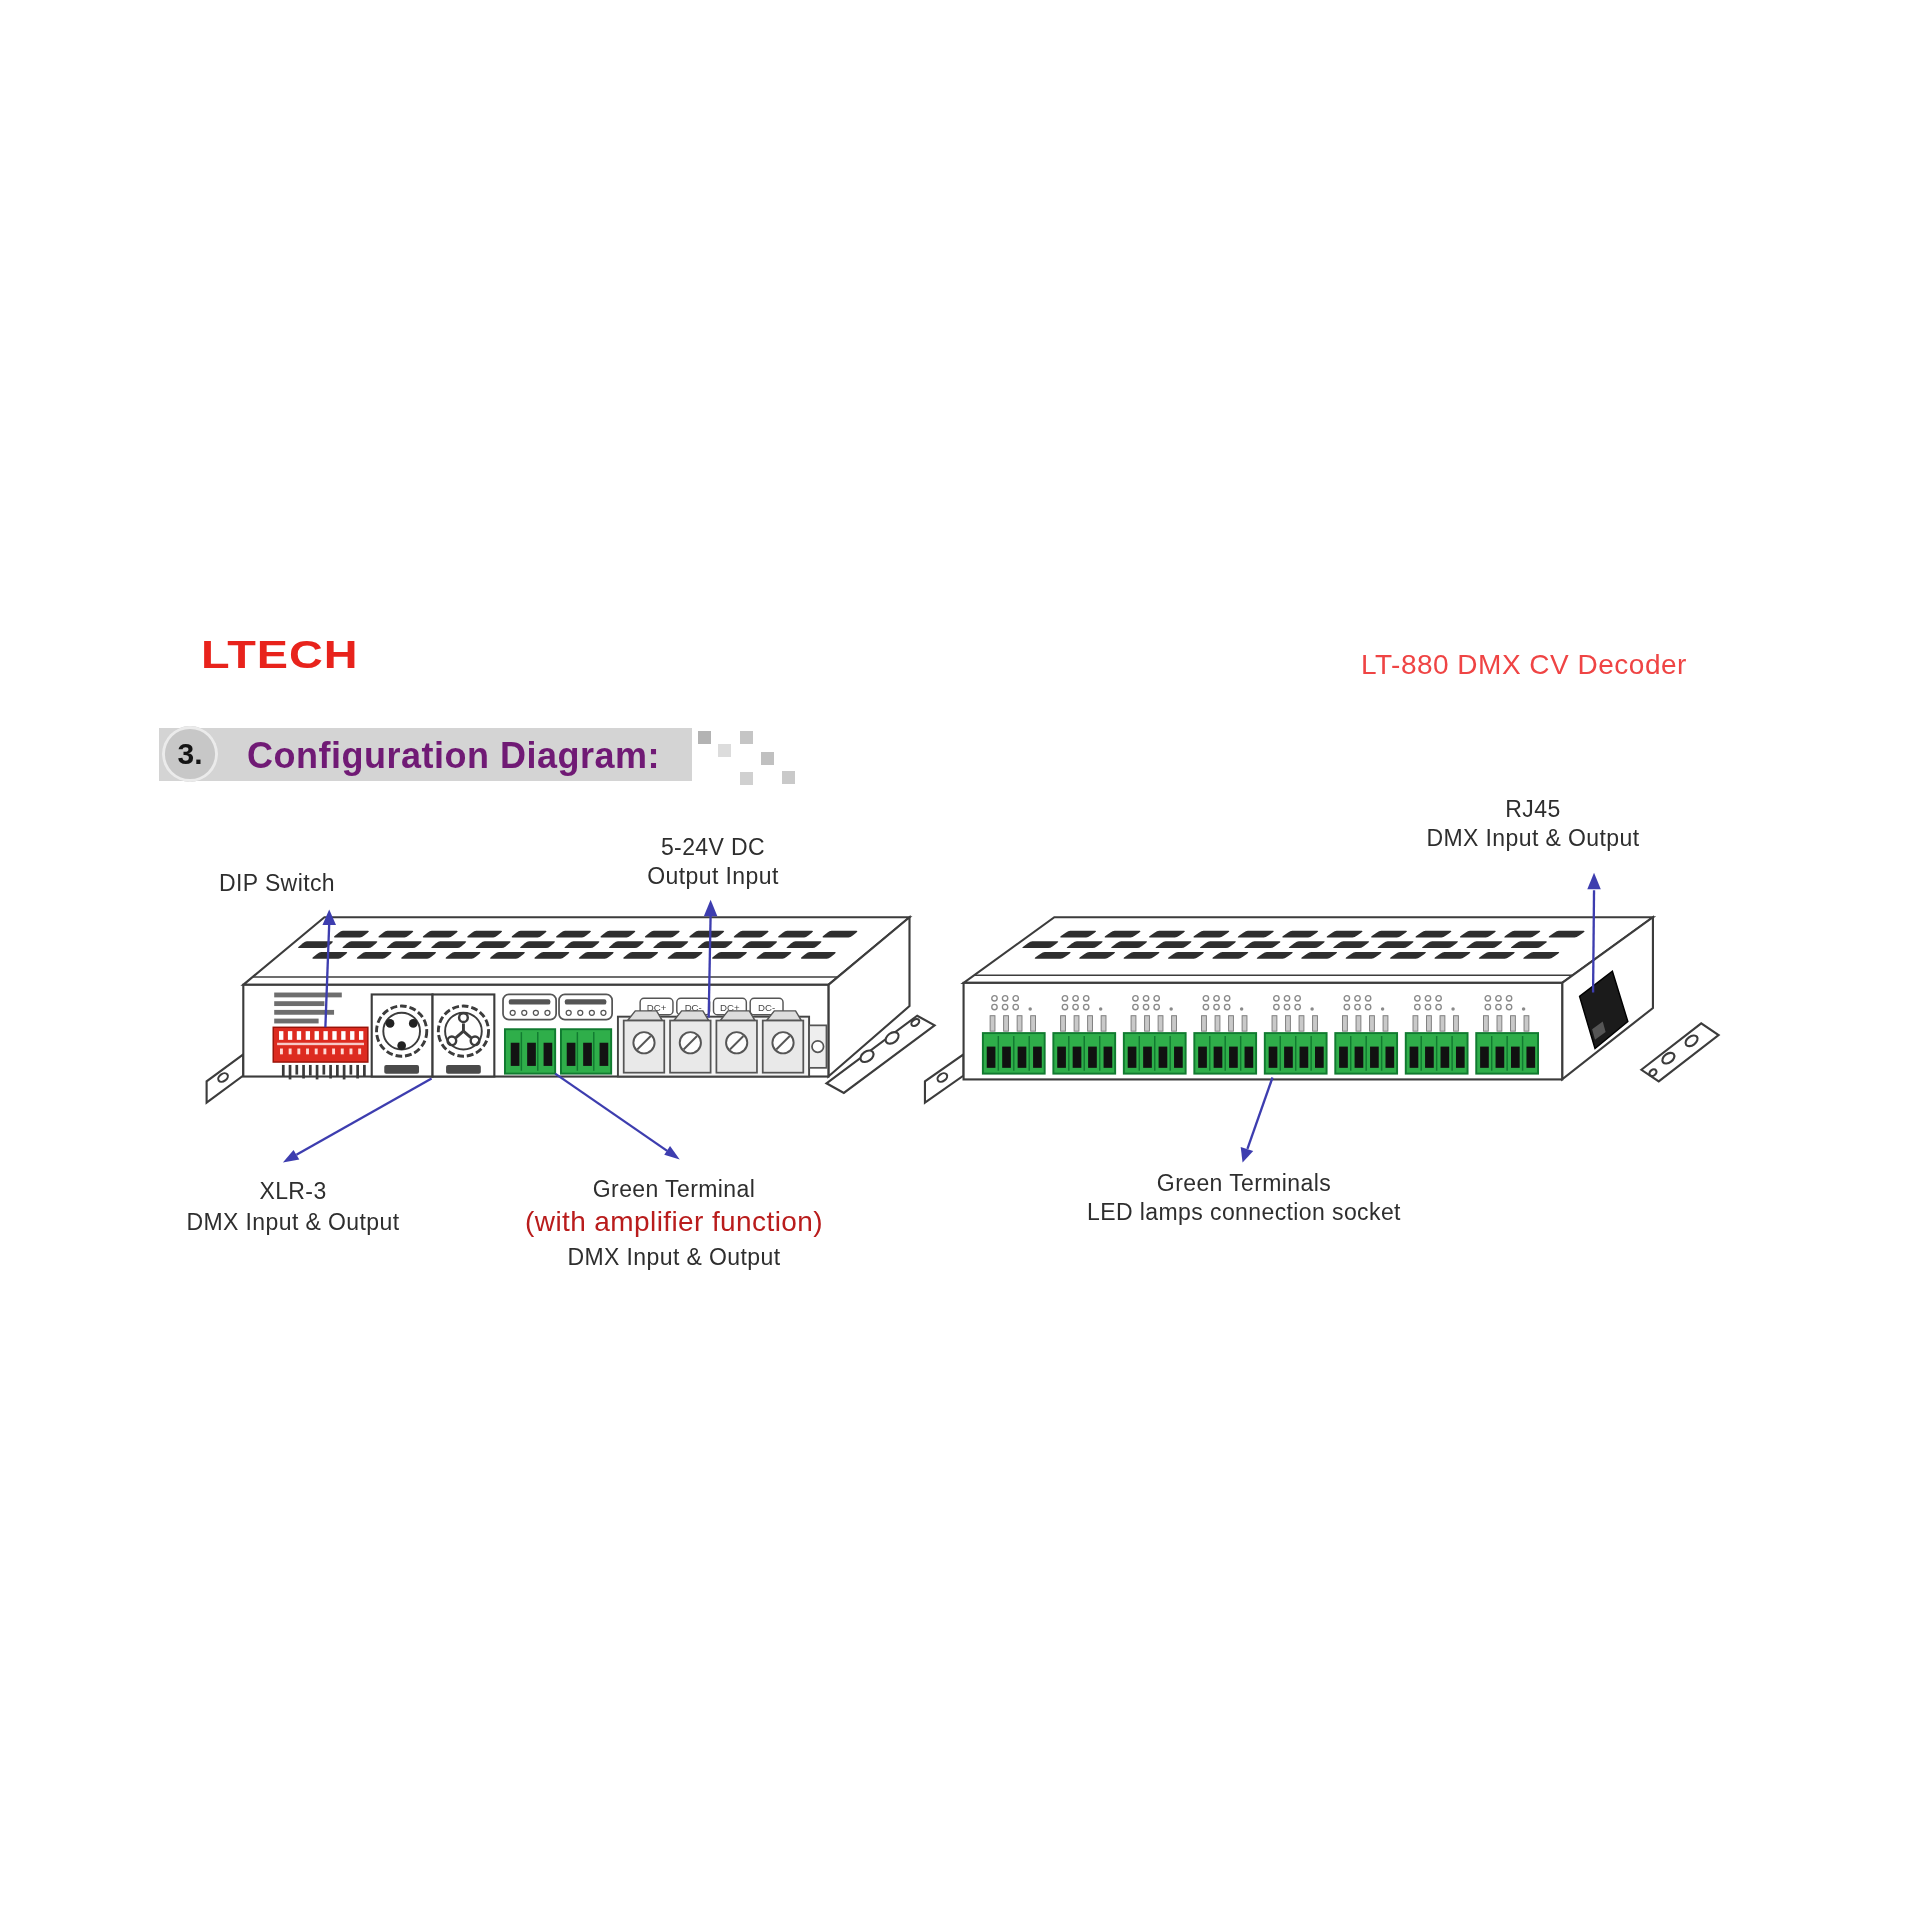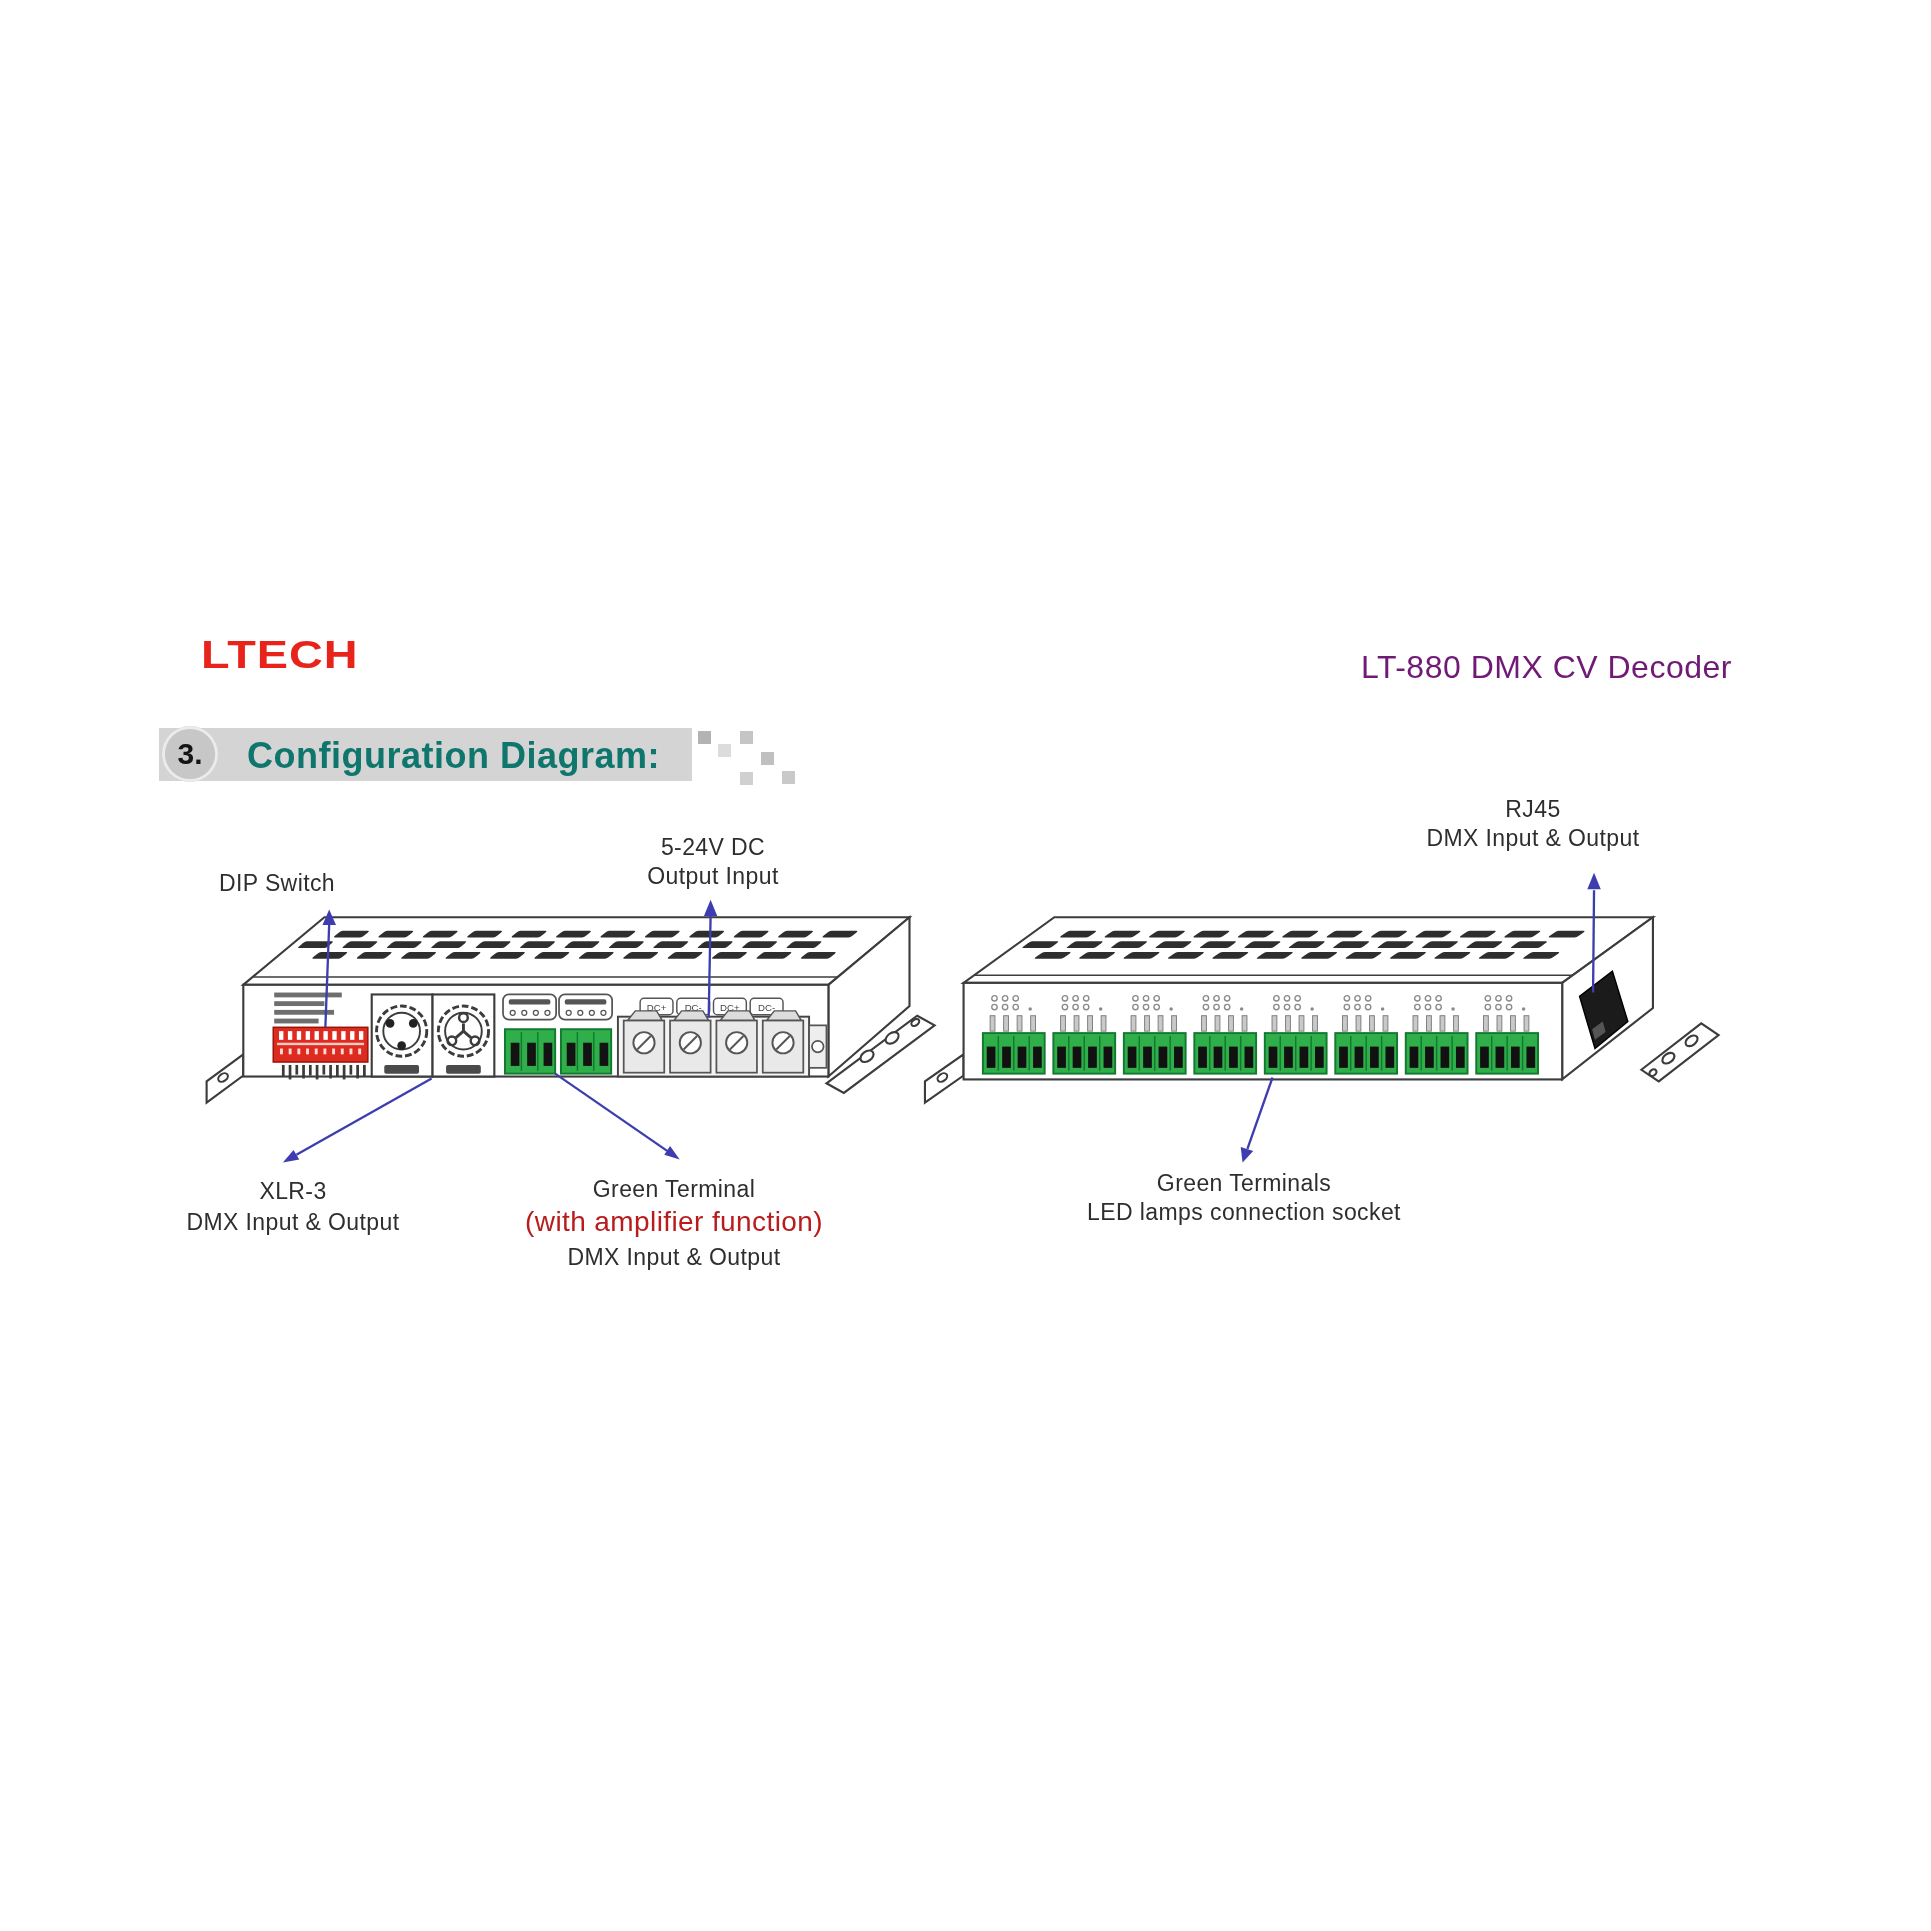--- a/index.html
+++ b/index.html
@@ -1,26 +1,26 @@
 <!DOCTYPE html>
 <html><head>
 <meta charset="utf-8">
 <style>
   html,body{margin:0;padding:0;background:#ffffff;}
   #stage{position:relative;width:1931px;height:1931px;background:#ffffff;overflow:hidden;
          font-family:"Liberation Sans",sans-serif;border-radius:14px;}
   svg{position:absolute;left:0;top:0;}
   .abs{position:absolute;white-space:nowrap;}
   .logo{font-size:45px;font-weight:800;color:#e8231c;letter-spacing:1px;transform:scale(1.04,0.88);transform-origin:left top;}
-  .doctitle{font-size:32px;color:#701a75;letter-spacing:0.5px;}
+  .doctitle{font-size:28px;color:#ef4444;letter-spacing:0.5px;}
   .hbar{background:#d4d4d4;}
   .hcircle{border-radius:50%;background:#c7c7c7;box-shadow:inset 0 0 0 2.9px #ebebeb;
            display:flex;align-items:center;justify-content:center;
            font-size:30px;font-weight:bold;color:#141414;}
-  .htitle{font-size:36px;font-weight:bold;color:#0f766e;letter-spacing:0.5px;text-align:right;}
+  .htitle{font-size:36px;font-weight:bold;color:#701a75;letter-spacing:0.5px;text-align:right;}
   .pix{position:absolute;width:12.6px;height:12.6px;}
   .lbl{position:absolute;transform:translateX(-50%);text-align:center;font-size:23px;
        color:#2e2e2e;white-space:nowrap;letter-spacing:0.4px;}
   .lbl-sub{font-size:28px;color:#b91c1c;}
 </style>
 </head>
 <body>
 
 <div id="stage">
 

